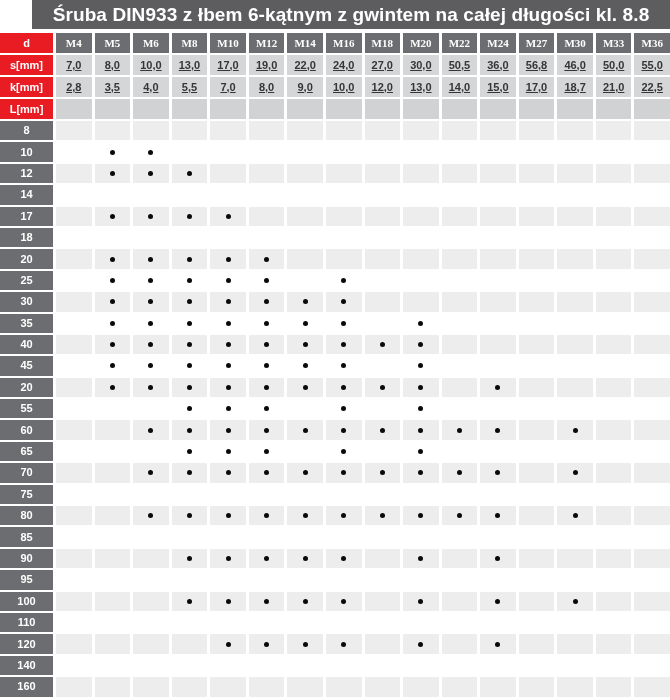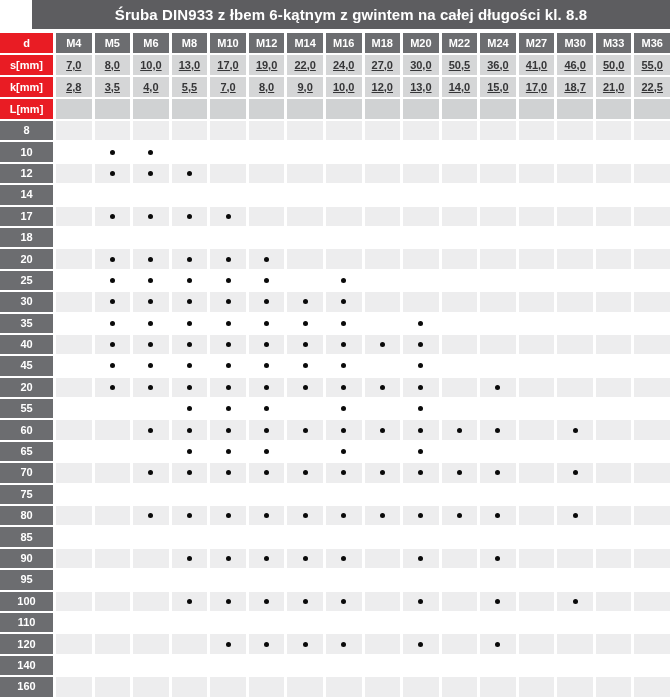--- a/index.html
+++ b/index.html
@@ -14,38 +14,38 @@
     --c-text-dark:#363638;
   }
   html,body{margin:0;padding:0;}
   body{
     width:670px;height:700px;background:#fff;overflow:hidden;
     font-family:"Liberation Sans","DejaVu Sans",sans-serif;
   }
   .title-bar{
     height:29px;background:var(--c-title);color:#fff;
     display:flex;align-items:center;justify-content:center;
-    font-size:15px;font-weight:bold;letter-spacing:.1px;
+    font-size:19px;font-weight:bold;letter-spacing:.1px;
     margin-bottom:4px;
     margin-left:32px;
   }
   .grid{
     display:grid;
     grid-template-columns:53px repeat(16,1fr);
     grid-template-rows:repeat(4,20px) repeat(27,19.4px);
     column-gap:3px;row-gap:2px;
     width:670px;background:#fff;
   }
   .cell{
     display:flex;align-items:center;justify-content:center;
     font-size:11px;font-weight:bold;line-height:1;
     overflow:hidden;white-space:nowrap;
   }
   .cell.red{background:var(--c-red);color:#fff;}
-  .cell.hdr{background:var(--c-header);color:#fff;}
+  .cell.hdr{background:var(--c-header);color:#fff;font-family:Liberation Serif, serif;}
   .cell.val{background:var(--c-val);color:var(--c-text-dark);text-decoration:underline;}
   .cell.lrow{background:var(--c-lrow);}
   .cell.rowlabel{background:var(--c-header);color:#fff;}
   .cell.body-a{background:var(--c-rowlight);}
   .cell.body-b{background:var(--c-rowwhite);}
   .dot{
     width:5px;height:5px;border-radius:50%;
     background:var(--c-dot);display:block;
   }
 </style>
@@ -77,21 +77,21 @@
     <div class="cell val">10,0</div>
     <div class="cell val">13,0</div>
     <div class="cell val">17,0</div>
     <div class="cell val">19,0</div>
     <div class="cell val">22,0</div>
     <div class="cell val">24,0</div>
     <div class="cell val">27,0</div>
     <div class="cell val">30,0</div>
     <div class="cell val">50,5</div>
     <div class="cell val">36,0</div>
-    <div class="cell val">41,0</div>
+    <div class="cell val">56,8</div>
     <div class="cell val">46,0</div>
     <div class="cell val">50,0</div>
     <div class="cell val">55,0</div>
     <div class="cell red">k[mm]</div>
     <div class="cell val">2,8</div>
     <div class="cell val">3,5</div>
     <div class="cell val">4,0</div>
     <div class="cell val">5,5</div>
     <div class="cell val">7,0</div>
     <div class="cell val">8,0</div>

